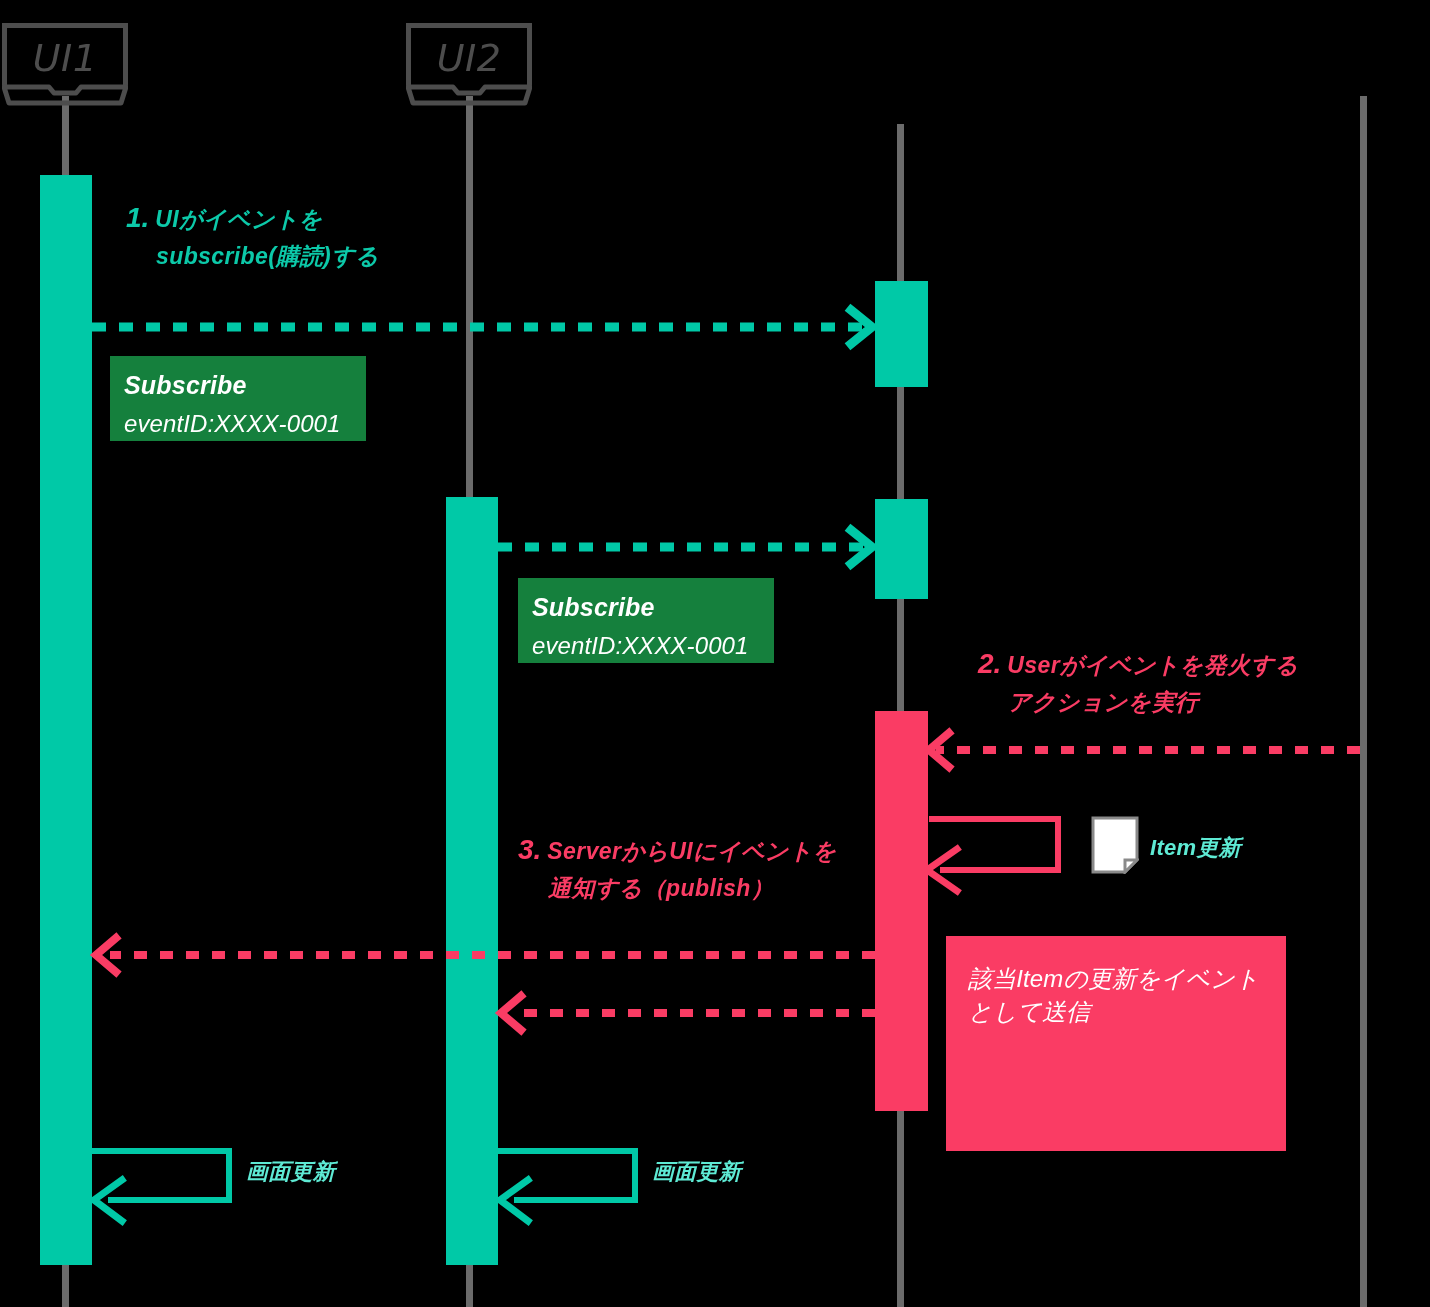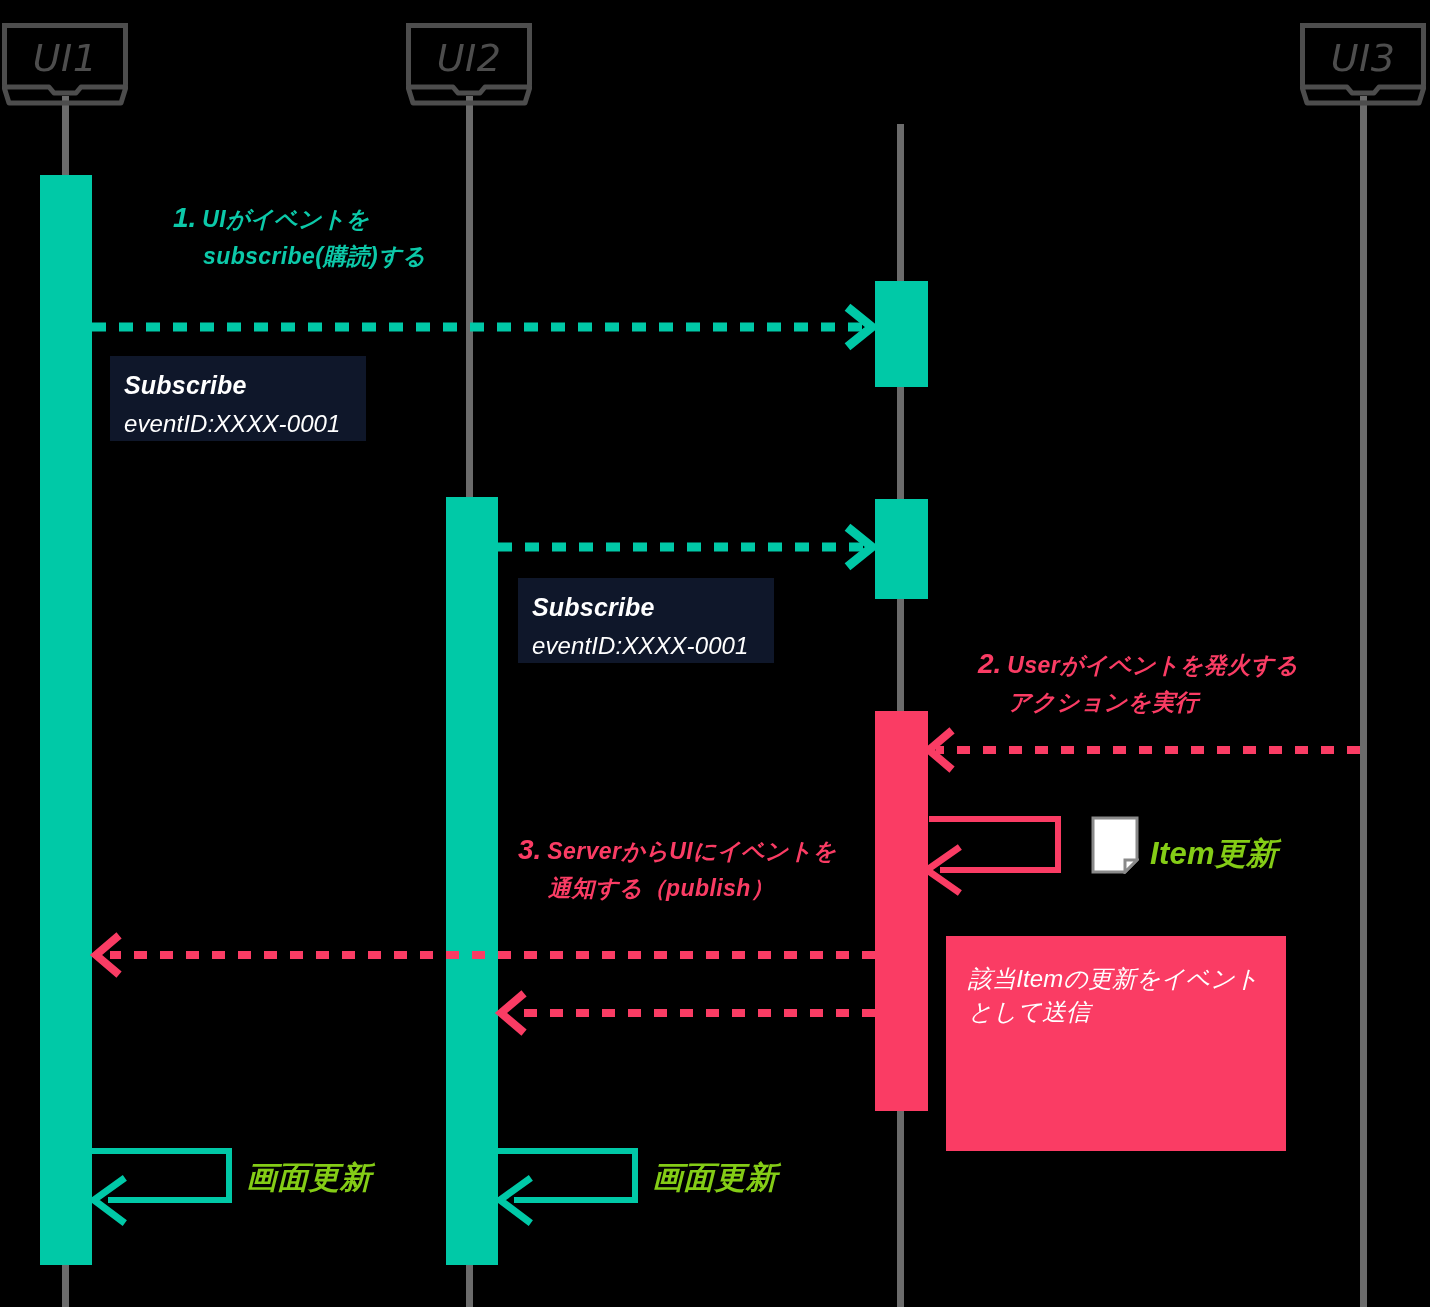--- a/index.html
+++ b/index.html
@@ -57,21 +57,21 @@
     margin-top:-1px;
   }
   .actor .base svg{display:block;}
 
   
   .msgbox{
     position:absolute;
     box-sizing:border-box;
     padding:14px 14px 16px 14px;
   }
-  .msgbox.teal{background:#0f172a;}
+  .msgbox.teal{background:#15803d;}
   .msgbox.pink{background:#fa3c64;}
   .msgbox .title{
     color:#ffffff;
     font-weight:bold;
     font-size:25px;
     line-height:1.25;
     margin-bottom:6px;
     letter-spacing:.2px;
   }
   .msgbox .body{
@@ -97,23 +97,23 @@
     font-size:28px;
     font-weight:bold;
     letter-spacing:0;
     margin-right:6px;
   }
   .step .l2{display:block;padding-left:30px;}
 
   
   .looplabel{
     position:absolute;
-    color:#84cc16;
-    font-weight:bold;
-    font-size:31px;
+    color:#5eead4;
+    font-weight:bold;
+    font-size:22px;
     white-space:nowrap;
     letter-spacing:.3px;
   }
 
   
   .docicon{position:absolute;}
   .docicon svg{display:block;}
 
   
   #arrows{position:absolute;left:0;top:0;width:1430px;height:1307px;}
@@ -192,32 +192,22 @@
     <div class="screen">
       <span>UI2</span>
     </div>
     <div class="base">
       <svg width="126" height="24" viewBox="0 0 126 24">
         <path d="M2 3 H47 L52 9 H74 L79 3 H124 L119 19 H7 Z" fill="none" stroke="#4d4d4d" stroke-width="5" stroke-linejoin="round"></path>
       </svg>
     </div>
   </div>
 
-  <div class="actor" style="left:1300px;top:23px;">
-    <div class="screen">
-      <span>UI3</span>
-    </div>
-    <div class="base">
-      <svg width="126" height="24" viewBox="0 0 126 24">
-        <path d="M2 3 H47 L52 9 H74 L79 3 H124 L119 19 H7 Z" fill="none" stroke="#4d4d4d" stroke-width="5" stroke-linejoin="round"></path>
-      </svg>
-    </div>
-  </div>
-
-  <div class="step teal" style="left:126px;top:196px;margin-left:47px;">
+
+  <div class="step teal" style="left:126px;top:196px;">
     <span class="num">1.</span><span>UIがイベントを</span>
     <span class="l2">subscribe(購読)する</span>
   </div>
 
   <div class="step pink" style="left:978px;top:642px;">
     <span class="num">2.</span><span>Userがイベントを発火する</span>
     <span class="l2">アクションを実行</span>
   </div>
 
   <div class="step pink" style="left:518px;top:828px;">

